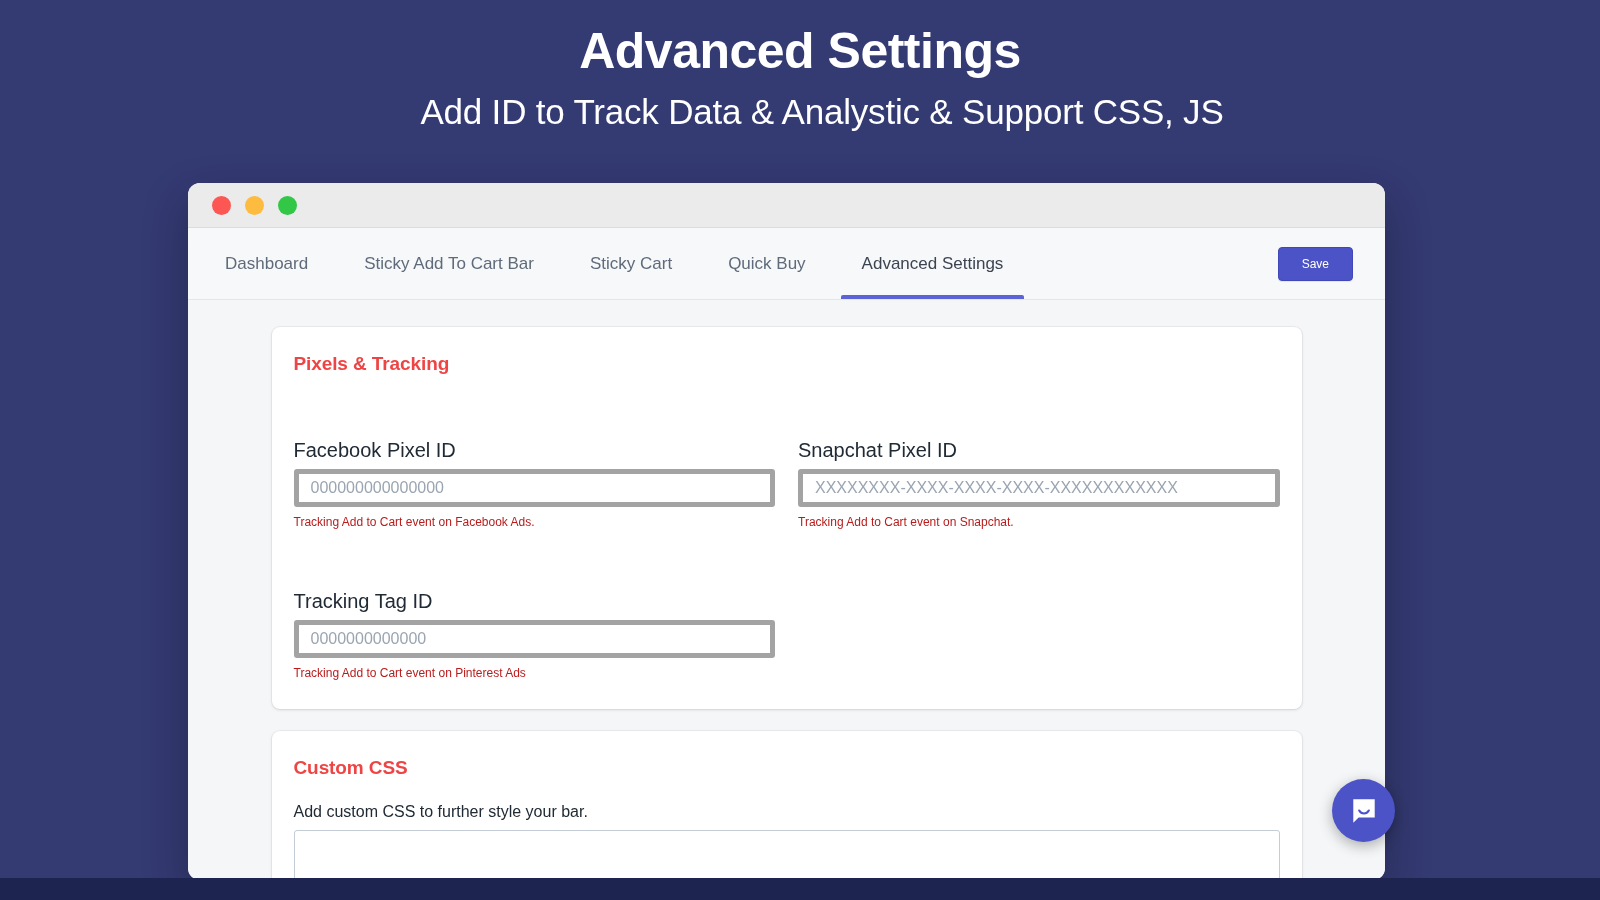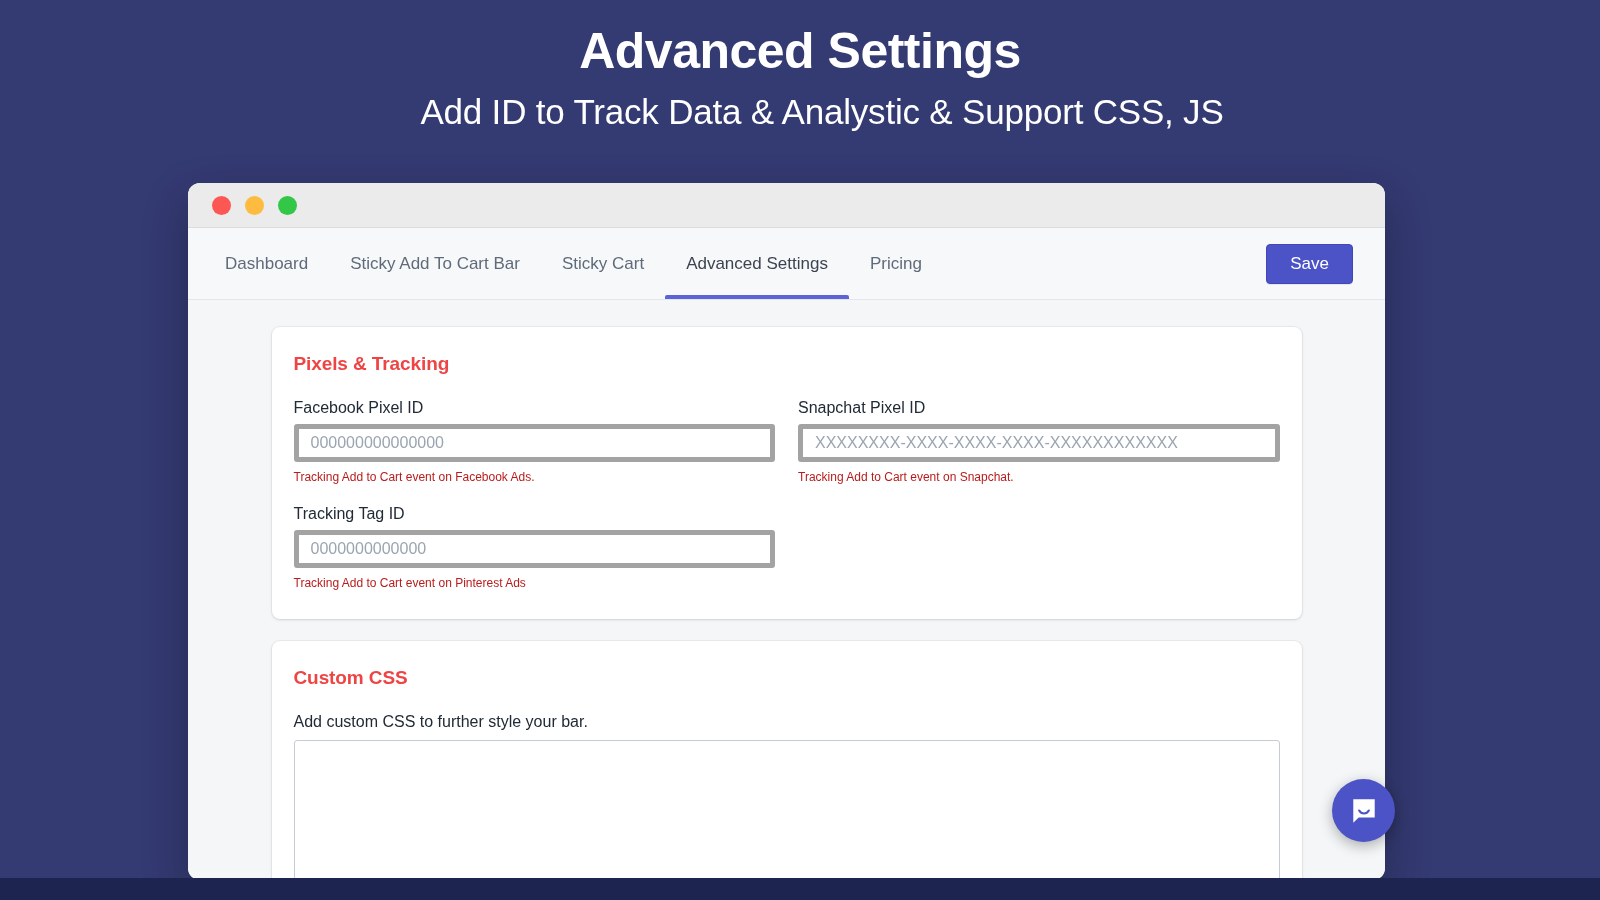--- a/index.html
+++ b/index.html
@@ -78,20 +78,21 @@
     display: flex;
     align-items: stretch;
     padding: 0 16px 0 0;
     position: relative;
   }
   .nav-tabs {
     display: flex;
     align-items: stretch;
     flex: 1;
     padding-left: 16px;
+    gap: 14px;
   }
   .nav-tab {
     display: flex;
     align-items: center;
     padding: 0 21px;
     font-size: 17px;
     color: #5f6b7a;
     cursor: pointer;
     position: relative;
     white-space: nowrap;
@@ -112,21 +113,21 @@
   .save-wrap {
     display: flex;
     align-items: center;
     padding-right: 16px;
   }
   .save-button {
     background: #4b53c6;
     color: #ffffff;
     border: 1px solid #3f47ba;
     border-radius: 4px;
-    font-size: 17px;
+    font-size: 12px;
     font-family: "Liberation Sans", sans-serif;
     padding: 9px 23px;
     cursor: pointer;
     box-shadow: 0 1px 0 rgba(22,29,37,0.08);
   }
 
   
   .app-body {
     height: calc(697px - 45px - 72px);
     background: #f4f6f8;
@@ -155,23 +156,24 @@
 
   .field-grid {
     display: grid;
     grid-template-columns: 1fr 1fr;
     column-gap: 23px;
     row-gap: 19px;
   }
 
   .field-label {
     display: block;
-    font-size: 16px;
+    font-size: 20px;
     color: #212b36;
     margin-bottom: 7px;
+    margin-top: 40px;
   }
 
   .text-input {
     width: 100%;
     height: 38px;
     border: 5px solid #a3a3a3;
     border-radius: 3px;
     background: #ffffff;
     font-size: 16px;
     font-family: "Liberation Sans", sans-serif;
@@ -256,25 +258,25 @@
     <div class="nav-tabs">
       <div class="nav-tab">
         <span>Dashboard</span>
       </div>
       <div class="nav-tab">
         <span>Sticky Add To Cart Bar</span>
       </div>
       <div class="nav-tab">
         <span>Sticky Cart</span>
       </div>
+      <div class="nav-tab">
+        <span>Quick Buy</span>
+      </div>
       <div class="nav-tab active">
         <span>Advanced Settings</span>
-      </div>
-      <div class="nav-tab">
-        <span>Pricing</span>
       </div>
     </div>
     <div class="save-wrap">
       <button class="save-button">Save</button>
     </div>
   </div>
 
   <div class="app-body">
 
     <div class="card">

